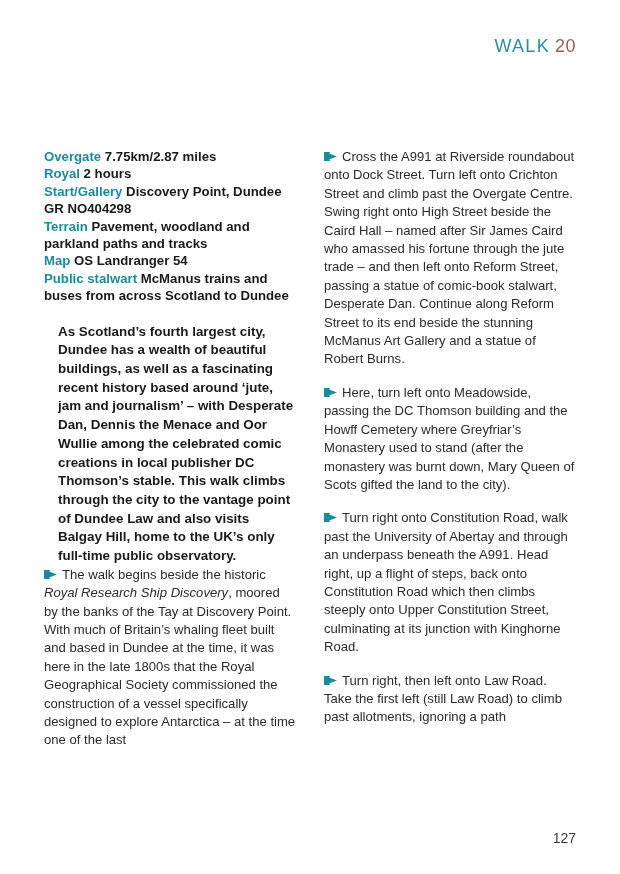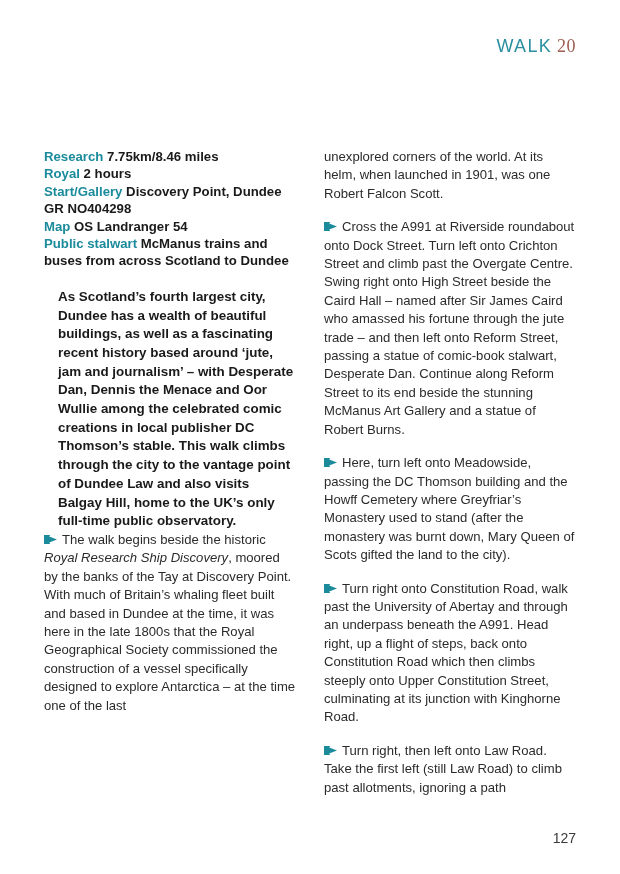--- a/index.html
+++ b/index.html
@@ -36,21 +36,20 @@
   }
   .runhead .rh-word {
     color: #2a8fa0;
     font-weight: 400;
   }
   .runhead .rh-num {
     color: #9c5c50;
     font-weight: 400;
     margin-left: 5px;
     letter-spacing: 0.5px;
-    font-family: Liberation Serif, serif;
   }
 
   
   .page-title {
     position: absolute;
     left: 44px;
     top: 92px;
     font-size: 35px;
     line-height: 40px;
     font-weight: 400;
@@ -140,42 +139,42 @@
   <div class="runhead">
     <span class="rh-word">WALK</span><span class="rh-num">20</span>
   </div>
 
 
   <div class="columns">
 
     <div class="col col-left">
 
       <div class="info">
-        <span class="row"><span class="lbl">Research</span> <span>7.75km/8.46 miles</span></span>
+        <span class="row"><span class="lbl">Overgate</span> <span>7.75km/2.87 miles</span></span>
         <span class="row"><span class="lbl">Royal</span> <span>2 hours</span></span>
         <span class="row"><span class="lbl">Start/Gallery</span> <span>Discovery Point, Dundee GR NO404298</span></span>
+        <span class="row"><span class="lbl">Terrain</span> <span>Pavement, woodland and parkland paths and tracks</span></span>
         <span class="row"><span class="lbl">Map</span> <span>OS Landranger 54</span></span>
         <span class="row"><span class="lbl">Public stalwart</span> <span>McManus trains and buses from across Scotland to Dundee</span></span>
       </div>
 
       <p class="intro">As Scotland’s fourth largest city, Dundee has a wealth of beautiful buildings, as well as a fascinating recent history based around ‘jute, jam and journalism’ – with Desperate Dan, Dennis the Menace and Oor Wullie among the celebrated comic creations in local publisher DC Thomson’s stable. This walk climbs through the city to the vantage point of Dundee Law and also visits Balgay Hill, home to the UK’s only full-time public observatory.</p>
 
       <p class="body-p first">
         <span class="arrow">
           <svg width="13" height="9" viewBox="0 0 13 9" xmlns="http://www.w3.org/2000/svg">
             <path d="M0 0 L6.2 0 L5.2 1.6 L13 4.5 L5.2 7.4 L6.2 9 L0 9 Z" fill="#1b8b9c"></path>
           </svg>
         </span><span>The walk begins beside the historic </span><em>Royal Research Ship Discovery</em><span>, moored by the banks of the Tay at Discovery Point. With much of Britain’s whaling fleet built and based in Dundee at the time, it was here in the late 1800s that the Royal Geographical Society commissioned the construction of a vessel specifically designed to explore Antarctica – at the time one of the last</span>
       </p>
 
     </div>
 
     <div class="col col-right">
 
-      <p class="body-p tight">unexplored corners of the world. At its helm, when launched in 1901, was one Robert Falcon Scott.</p>
 
       <p class="body-p">
         <span class="arrow">
           <svg width="13" height="9" viewBox="0 0 13 9" xmlns="http://www.w3.org/2000/svg">
             <path d="M0 0 L6.2 0 L5.2 1.6 L13 4.5 L5.2 7.4 L6.2 9 L0 9 Z" fill="#1b8b9c"></path>
           </svg>
         </span><span>Cross the A991 at Riverside roundabout onto Dock Street. Turn left onto Crichton Street and climb past the Overgate Centre. Swing right onto High Street beside the Caird Hall – named after Sir James Caird who amassed his fortune through the jute trade – and then left onto Reform Street, passing a statue of comic-book stalwart, Desperate Dan. Continue along Reform Street to its end beside the stunning McManus Art Gallery and a statue of Robert Burns.</span>
       </p>
 
       <p class="body-p">

